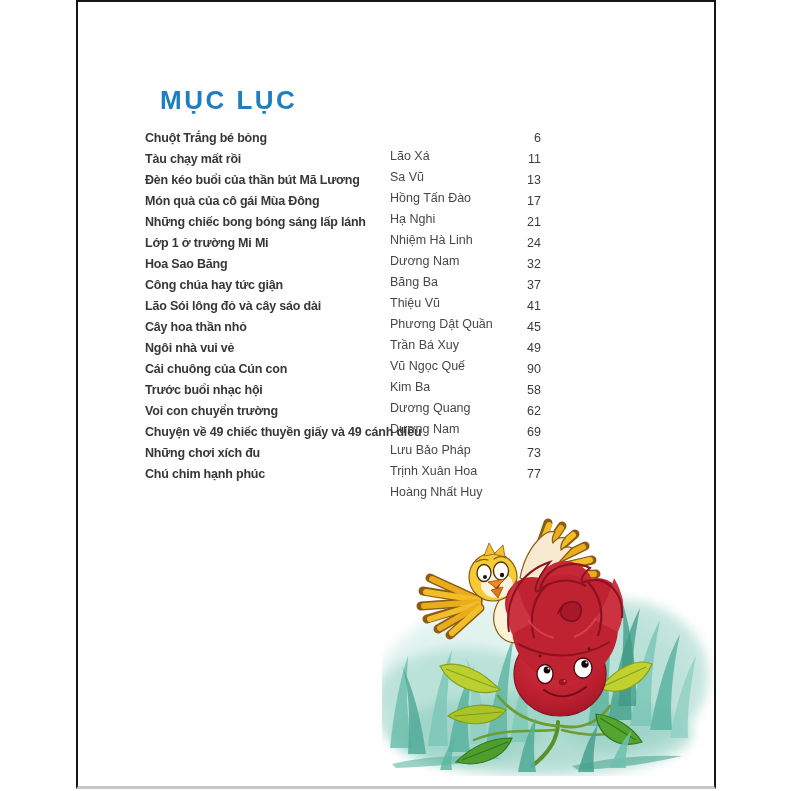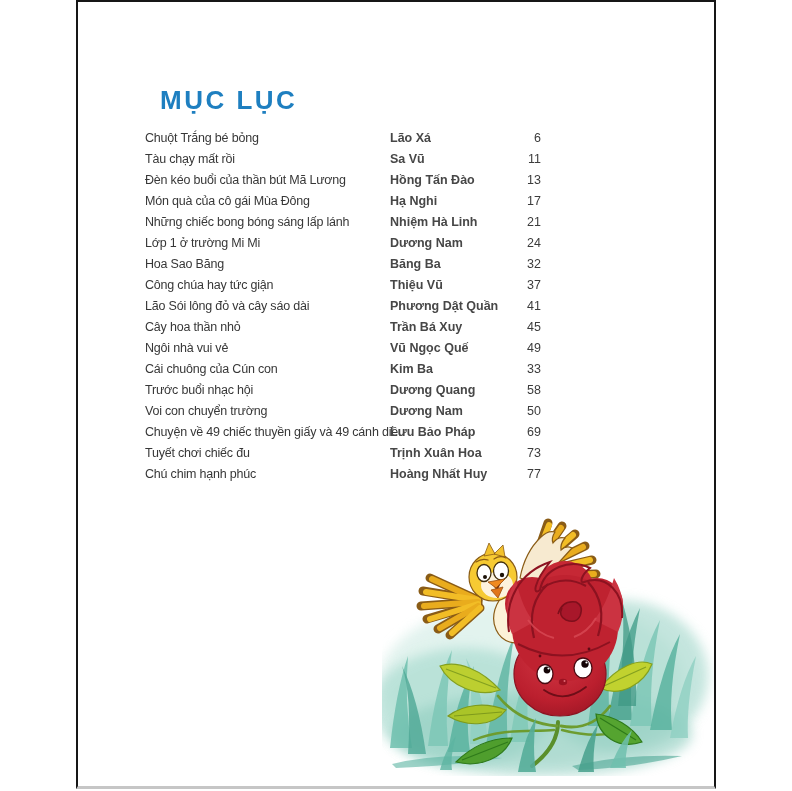--- a/index.html
+++ b/index.html
@@ -14,25 +14,25 @@
     border-bottom:3px solid #c6c6c6;
   }
   .page-title {
     position:absolute; left:67px; top:68px; margin:15px;
     font-size:26px; font-weight:700; letter-spacing:2.5px;
     color:#1e7fc0; white-space:nowrap;
   }
   .toc { position:absolute; left:67px; top:127px; width:396px; }
   .toc-row { position:relative; height:21px; }
   .t-title {
-    position:absolute; left:0; top:2px; font-size:12.5px; font-weight:400;
+    position:absolute; left:0; top:2px; font-size:12.5px; font-weight:700;
     color:#373737; white-space:nowrap; letter-spacing:-0.2px;
   }
   .t-author {
-    position:absolute; left:245px; top:2px; font-size:12.5px; font-weight:700;
+    position:absolute; left:245px; top:20px; font-size:12.5px; font-weight:400;
     color:#474747; white-space:nowrap;
   }
   .t-page {
     position:absolute; right:0; top:2px; font-size:12.5px; font-weight:500;
     color:#3c3c3c;
   }
   .illustration { position:absolute; left:304px; top:514px; width:332px; height:260px; }
   .illustration svg { display:block; width:100%; height:100%; }
 </style>
 </head>
@@ -94,39 +94,39 @@
         <span class="t-page">45</span>
       </div>
       <div class="toc-row">
         <span class="t-title">Ngôi nhà vui vẻ</span>
         <span class="t-author">Vũ Ngọc Quế</span>
         <span class="t-page">49</span>
       </div>
       <div class="toc-row">
         <span class="t-title">Cái chuông của Cún con</span>
         <span class="t-author">Kim Ba</span>
-        <span class="t-page">33</span>
+        <span class="t-page">90</span>
       </div>
       <div class="toc-row">
         <span class="t-title">Trước buổi nhạc hội</span>
         <span class="t-author">Dương Quang</span>
         <span class="t-page">58</span>
       </div>
       <div class="toc-row">
         <span class="t-title">Voi con chuyển trường</span>
         <span class="t-author">Dương Nam</span>
-        <span class="t-page">50</span>
+        <span class="t-page">62</span>
       </div>
       <div class="toc-row">
         <span class="t-title">Chuyện về 49 chiếc thuyền giấy và 49 cánh diều</span>
         <span class="t-author">Lưu Bảo Pháp</span>
         <span class="t-page">69</span>
       </div>
       <div class="toc-row">
-        <span class="t-title">Tuyết chơi chiếc đu</span>
+        <span class="t-title">Những chơi xích đu</span>
         <span class="t-author">Trịnh Xuân Hoa</span>
         <span class="t-page">73</span>
       </div>
       <div class="toc-row">
         <span class="t-title">Chú chim hạnh phúc</span>
         <span class="t-author">Hoàng Nhất Huy</span>
         <span class="t-page">77</span>
       </div>
     </div>
 

